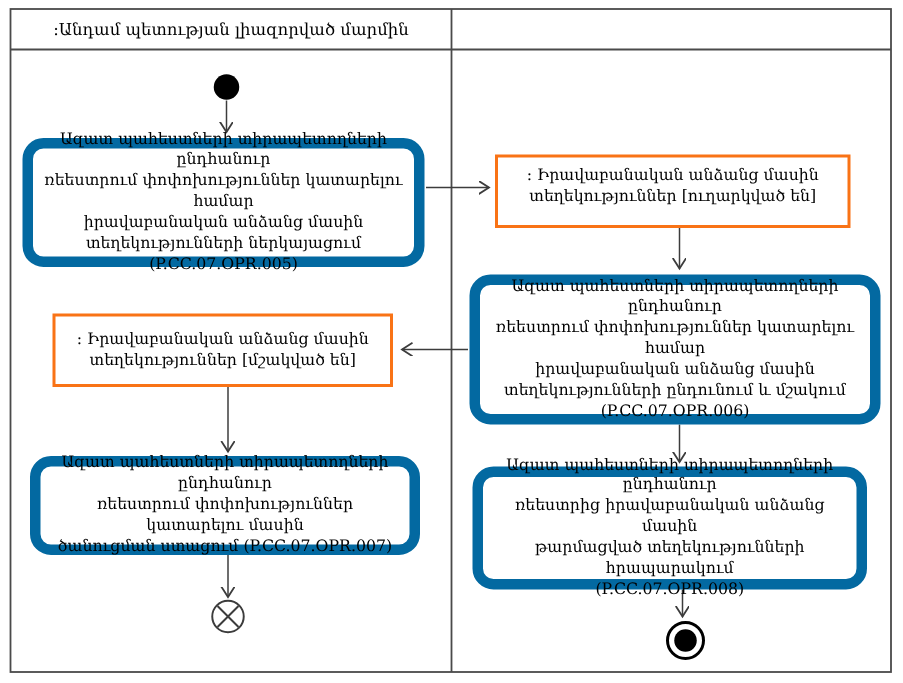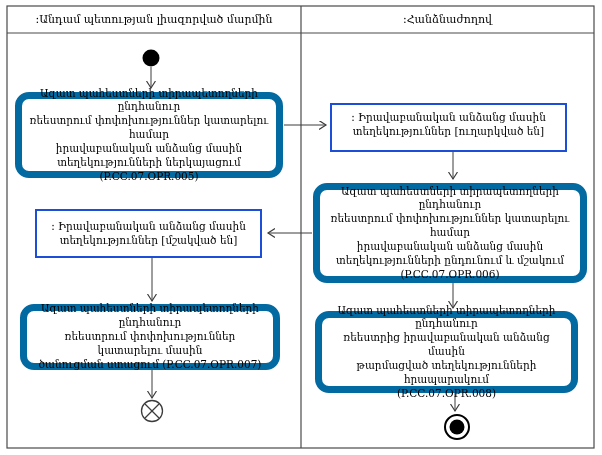--- a/index.html
+++ b/index.html
@@ -13,21 +13,21 @@
   .lane-header {
     position:absolute; z-index:1; display:flex; align-items:center; justify-content:center;
     font-size:11px; text-align:center; box-sizing:border-box;
   }
   .box {
     position:absolute; z-index:1; display:flex; align-items:center; justify-content:center;
     text-align:center; font-size:10.5px; line-height:1.32; box-sizing:border-box;
     background:#fff; white-space:pre-line; padding:3px 6px;
   }
   .activity { border:7px solid #0369a1; border-radius:14px; }
-  .objectnode { border:2px solid #1d4ed8;text-align:center; }
+  .objectnode { border:2px solid #f97316;text-align:center; }
 </style>
 </head>
 <body>
 
 <div class="canvas">
 
   <svg class="overlay" width="602" height="455" viewBox="0 0 602 455">
     <defs>
       <marker id="ah" markerWidth="12" markerHeight="12" refX="7" refY="4.5" orient="auto">
         <path d="M0,0 L7,4.5 L0,9" fill="none" stroke="#3c3c3c" stroke-width="1.2"></path>
@@ -63,23 +63,20 @@
 
     <g>
       <circle cx="457" cy="427" r="12" fill="none" stroke="#000000" stroke-width="2"></circle>
       <circle cx="457" cy="427" r="7.5" fill="#000000"></circle>
     </g>
   </svg>
 
   <div class="lane-header" style="left:8px; top:7px; width:292px; height:25px;">
     <span>:Անդամ պետության լիազորված մարմին</span>
   </div>
-  <div class="lane-header" style="left:302px; top:7px; width:291px; height:25px;">
-    <span>:Հանձնաժողով</span>
-  </div>
 
   <div class="box activity" style="left:15px; top:92px; width:268px; height:86px;">Ազատ պահեստների տիրապետողների ընդհանուր
 ռեեստրում փոփոխություններ կատարելու համար
 իրավաբանական անձանց մասին
 տեղեկությունների ներկայացում (P.CC.07.OPR.005)</div>
 
   <div class="box objectnode" style="left:330px; top:103px; width:237px; height:49px; align-items:flex-start; padding-top:6px;">: Իրավաբանական անձանց մասին
 տեղեկություններ [ուղարկված են]</div>
 
   <div class="box activity" style="left:313px; top:183px; width:274px; height:100px;">Ազատ պահեստների տիրապետողների ընդհանուր

